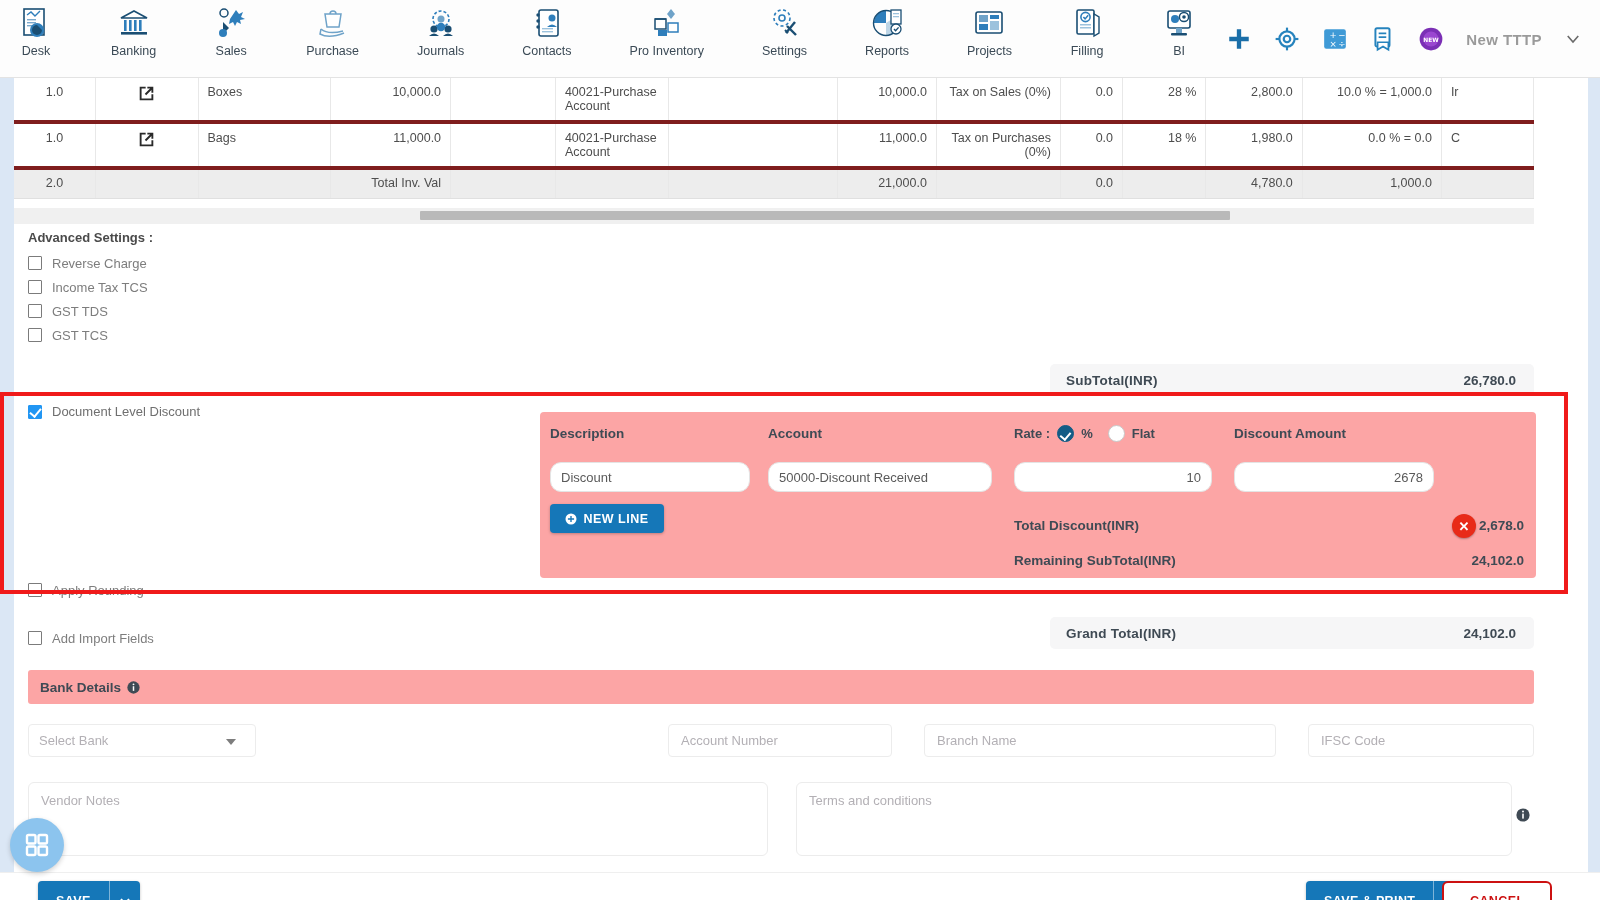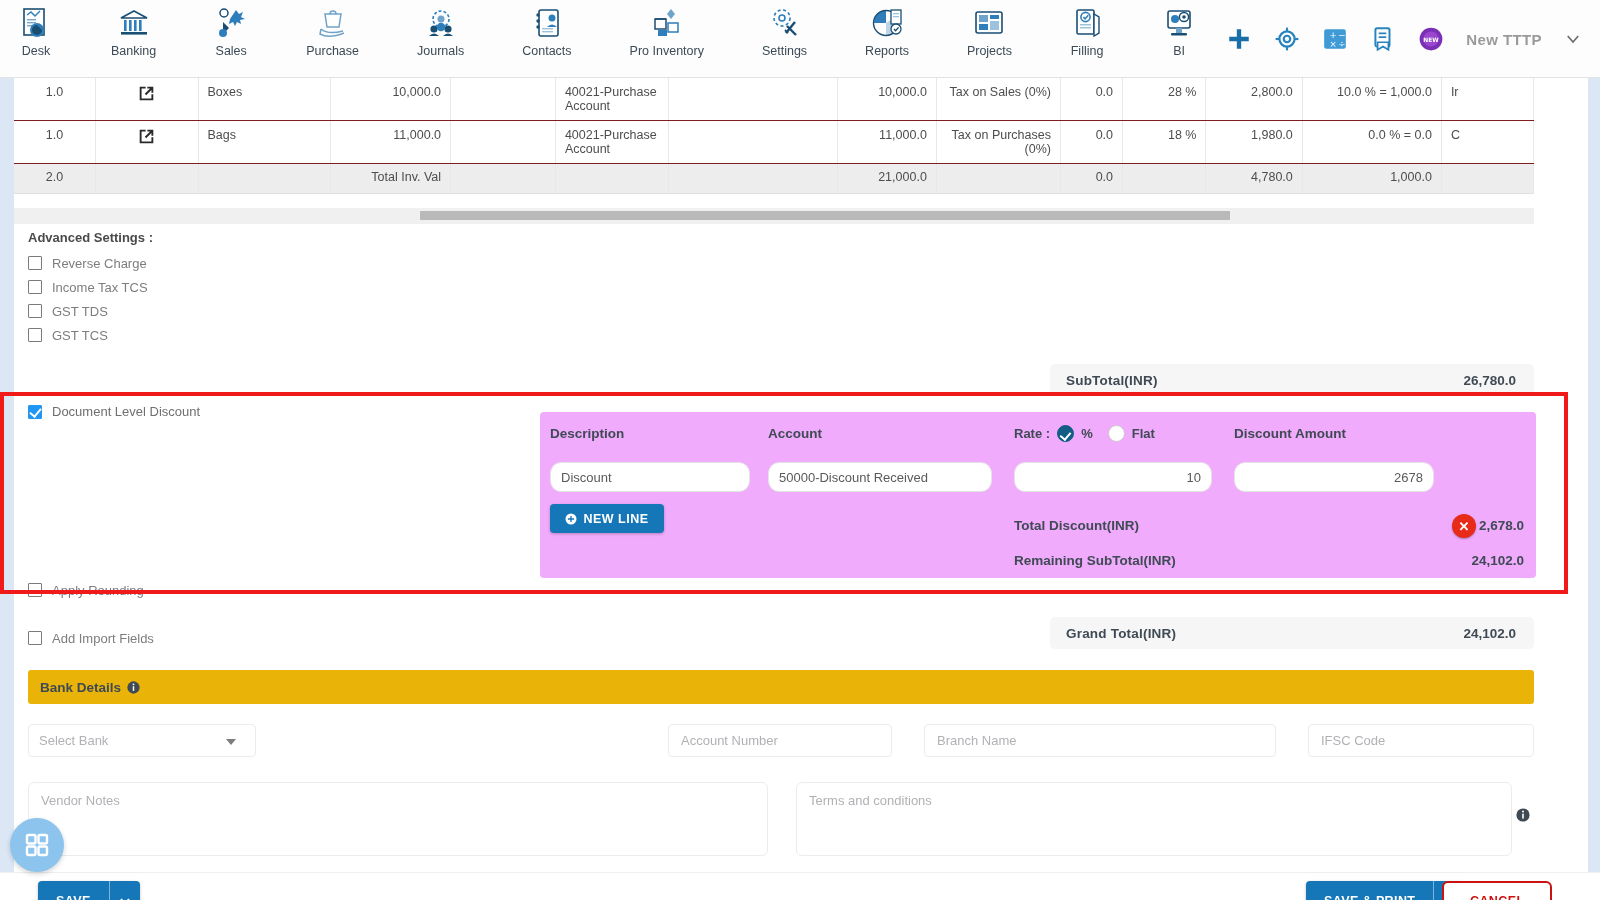--- a/index.html
+++ b/index.html
@@ -29,21 +29,21 @@
   .nav-label { font-size:12.5px; color:#3b4a56; margin-top:4px; white-space:nowrap; font-weight:400; }
 
   .nav-right { margin-left:auto; display:flex; align-items:center; padding-right:18px; height:78px; gap:22px; }
   .hicon { width:26px; height:26px; display:block; cursor:pointer; }
   .newttp { color:#9a9a9a; font-size:15px; font-weight:bold; letter-spacing:.4px; cursor:pointer; }
   .chev { width:18px; height:18px; }
 
   
   .tablewrap { position:absolute; left:14px; top:78px; width:1520px; }
   table.grid { border-collapse:collapse; width:1520px; table-layout:fixed; font-size:12.5px; color:#4d4d4d; }
-  table.grid td { border-right:1px solid #e8e8e8; border-bottom:1px solid #7f1d1d; padding:7px 9px; vertical-align:top; height:40px; }
+  table.grid td { border-right:1px solid #e8e8e8; border-bottom:4px solid #7f1d1d; padding:7px 9px; vertical-align:top; height:40px; }
   tr.row td { background:#fff; }
   tr.totalrow td { background:#ededed; border-bottom:1px solid #e0e0e0; font-weight:400; height:30px; padding-top:6px; padding-bottom:6px;}
   .c-right { text-align:right; }
   .c-center { text-align:center; }
   .ext-ico { width:17px; height:17px; display:inline-block; cursor:pointer; }
 
   
   .hscroll { position:absolute; left:14px; top:208px; width:1520px; height:16px; background:#f0f0f0; }
   .hscroll .thumb { position:absolute; left:406px; top:3px; width:810px; height:9px; background:#b9b9b9; border-radius:1px; cursor:pointer;}
 
@@ -75,21 +75,21 @@
     position:absolute; left:0px; top:392px; width:1568px; height:202px;
     border:4px solid #f01a1a; background:transparent; pointer-events:none;
   }
 
   
   .dlc-check { position:absolute; left:28px; top:404px; display:flex; align-items:center; }
   .dlc-check .cblab { color:#6f6f6f; }
 
   .dpanel {
     position:absolute; left:540px; top:412px; width:996px; height:166px;
-    background:#f0abfc; border-radius:4px;
+    background:#fca5a5; border-radius:4px;
   }
   .dp-labels { position:absolute; left:0; top:14px; width:100%; }
   .dp-lab { position:absolute; font-weight:bold; color:#3f4a54; font-size:13.5px; }
   .dp-inputs { position:absolute; left:0; top:50px; width:100%; }
   .fld {
     position:absolute; height:30px; background:#fff; border:1px solid #e4e4e4;
     border-radius:11px; font-family:"Liberation Sans", sans-serif; font-size:13px;
     color:#5a5a5a; padding:0 10px; outline:none;
   }
   .fld.num { text-align:right; }
@@ -119,21 +119,21 @@
   }
 
   .dp-sum { position:absolute; left:474px; top:96px; width:510px; }
   .dp-sum .srow { display:flex; justify-content:space-between; align-items:center; height:35px; }
   .dp-sum .slbl { font-weight:bold; color:#3f4a54; font-size:13.5px; }
   .dp-sum .sval { font-weight:bold; color:#3f4a54; font-size:13.5px;margin-left:8px; }
 
   
   .sect-head {
     position:absolute; left:28px; top:670px; width:1506px; height:34px;
-    background:#eab308; border-radius:3px; display:flex; align-items:center; padding-left:12px;
+    background:#fca5a5; border-radius:3px; display:flex; align-items:center; padding-left:12px;
   }
   .sect-head .t { font-weight:bold; color:#3f4a54; font-size:13.5px; }
   .info-ico { width:13px; height:13px; margin-left:6px; display:inline-block; }
 
   .bankrow { position:absolute; left:28px; top:724px; width:1506px; height:34px; }
   .bfld {
     position:absolute; height:33px; background:#fff; border:1px solid #ececec; border-radius:4px;
     font-family:"Liberation Sans", sans-serif; font-size:13px; color:#5a5a5a; padding:0 12px; outline:none;
   }
   .bfld::placeholder { color:#b3b0b5; }

